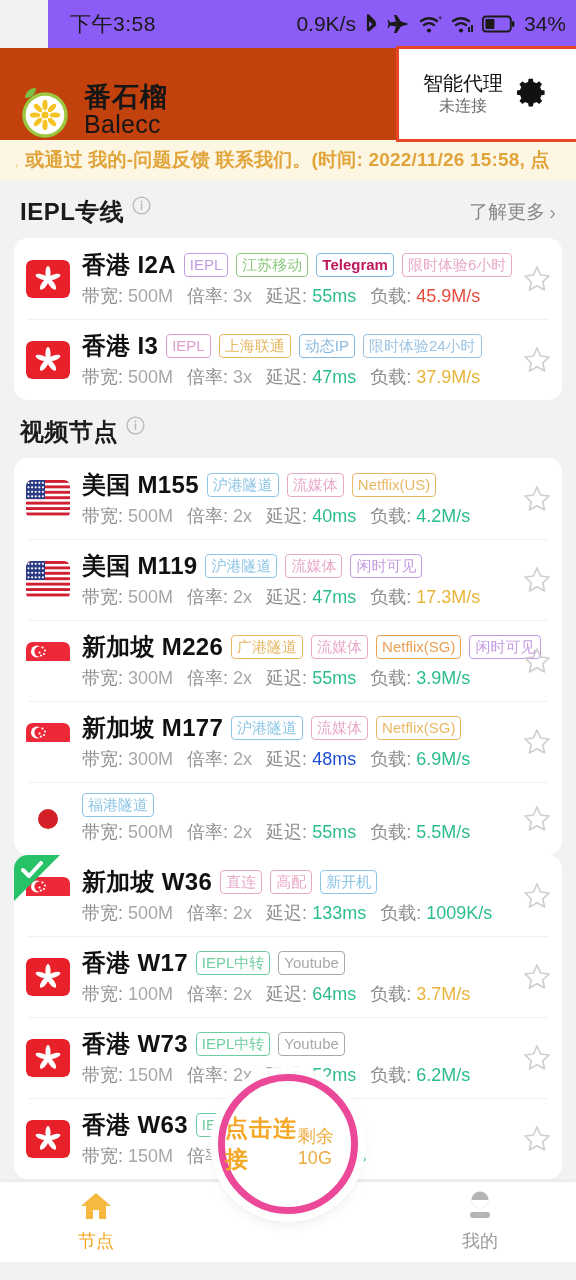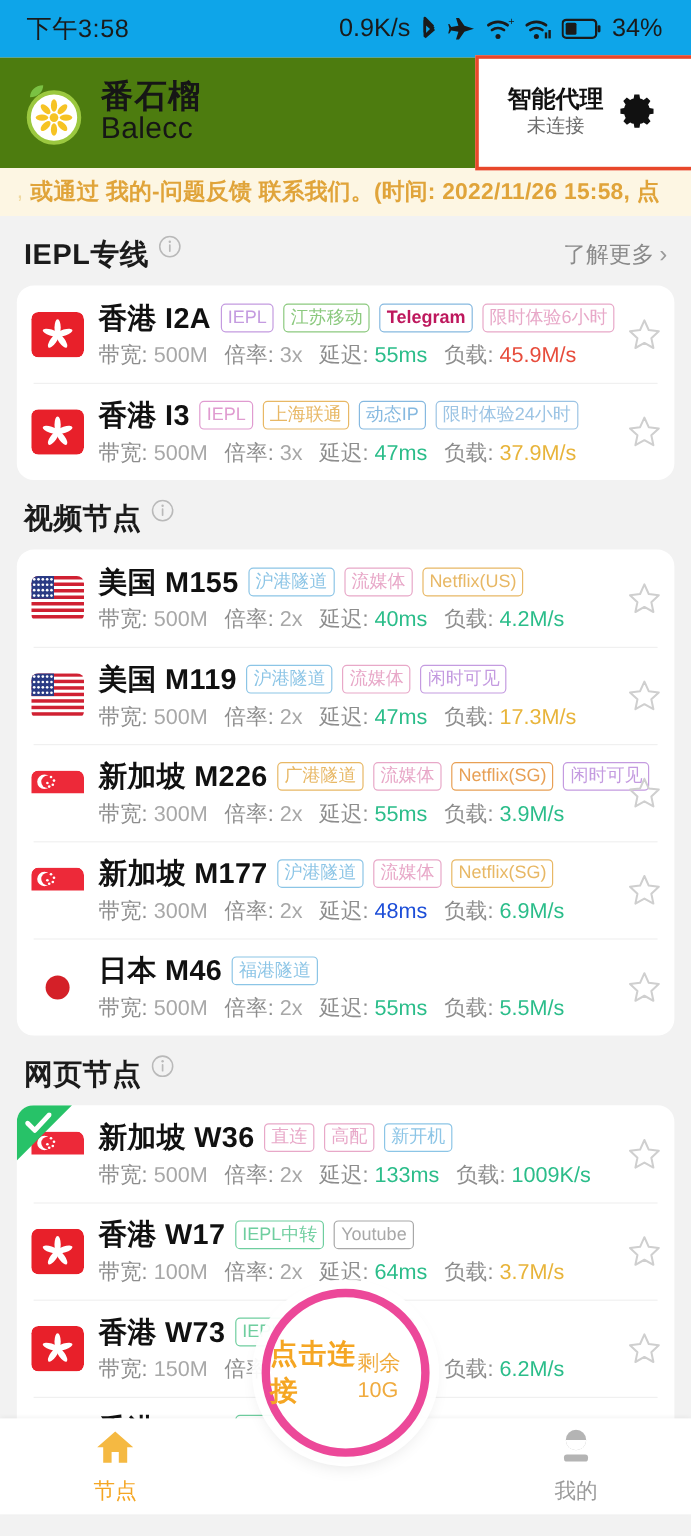--- a/index.html
+++ b/index.html
@@ -6,50 +6,51 @@
   html, body {
     width: 576px; height: 1280px;
     font-family: "Liberation Sans", "DejaVu Sans", sans-serif;
     background: #f2f2f2;
     overflow: hidden;
   }
   .phone { position: relative; width: 576px; height: 1280px; background:#f2f2f2; }
 
   
   .statusbar {
-    height: 48px; background:#0ea5e9;
+    height: 48px; background:#8b5cf6;
     display:flex; align-items:center; justify-content:space-between;
-    padding: 0 24px 0 22px;
+    padding: 0 10px 0 22px;
+    margin-left: 48px;
   }
   .sb-time { font-size: 21px; color:#1a1a1a; letter-spacing:.5px;}
   .sb-right { display:flex; align-items:center; gap:7px; }
   .sb-speed { font-size: 21px; color:#1a1a1a; }
   .sb-ico { display:inline-flex; align-items:center; }
   .sb-batt-txt { font-size: 21px; color:#1a1a1a; margin-left:2px;}
 
   
   .header {
-    height: 92px; background:#4d7c0f; position:relative;
-    display:flex; align-items:center; padding-left:16px;
+    height: 92px; background:#c2410c; position:relative;
+    display:flex; align-items:flex-end; padding-left:16px;
   }
   .logo-wrap { display:flex; align-items:center; gap:10px; }
   .logo-mark { position:relative; width:58px; height:58px; }
   .brand-cn { font-size:27px; font-weight:bold; color:#161616; line-height:1.05; letter-spacing:1px;}
   .brand-en { font-size:25px; color:#161616; line-height:1.1; letter-spacing:.3px;}
 
   .agent-box {
     position:absolute; right:-6px; top:-2px;
     width: 186px; height: 96px;
     border: 3px solid #e8472a;
     background:#fff;
     display:flex; align-items:center; justify-content:center; gap:12px;
     padding-right:6px;
   }
   .agent-texts { text-align:center; }
-  .agent-title { font-size:20px; font-weight:bold; color:#111; line-height:1.25;}
+  .agent-title { font-size:20px; font-weight:normal; color:#111; line-height:1.25;}
   .agent-sub { font-size:16px; color:#6d6d6d; line-height:1.3;}
   .gear { width:34px; height:34px; }
 
   
   .notice {
     height:40px; background:#fdf6e3;
     display:flex; align-items:center; overflow:hidden;
     padding-left: 14px;
   }
   .notice-text {
@@ -469,42 +470,31 @@
               <path d="M15 3 L18.6 11 L27 12 L20.8 17.8 L22.5 26 L15 21.8 L7.5 26 L9.2 17.8 L3 12 L11.4 11 Z" fill="none" stroke="#cfcfcf" stroke-width="1.7" stroke-linejoin="round"></path>
             </svg></span>
         </div>
         <div class="node-row">
           <div class="flag"><svg width="44" height="38" viewBox="0 0 44 38">
               <rect width="44" height="38" rx="6" fill="#ffffff"></rect>
               <circle cx="22" cy="19" r="10" fill="#d42028"></circle>
             </svg></div>
           <div class="node-main">
             <div class="node-title-line">
-              <span class="node-name">日本 M46</span>
               <span class="tag" style="color: rgb(140, 197, 230); border-color: rgb(140, 197, 230);">福港隧道</span>
             </div>
             <div class="node-stats">
               <span><span class="stat-lbl">带宽:</span> <span class="stat-val">500M</span></span>
               <span><span class="stat-lbl">倍率:</span> <span class="stat-val">2x</span></span>
               <span><span class="stat-lbl">延迟:</span> <span class="stat-val" style="color: rgb(43, 189, 138);">55ms</span></span>
               <span><span class="stat-lbl">负载:</span> <span class="stat-val" style="color: rgb(43, 189, 138);">5.5M/s</span></span>
             </div>
           </div>
           <span class="star"><svg width="30" height="30" viewBox="0 0 30 30">
               <path d="M15 3 L18.6 11 L27 12 L20.8 17.8 L22.5 26 L15 21.8 L7.5 26 L9.2 17.8 L3 12 L11.4 11 Z" fill="none" stroke="#cfcfcf" stroke-width="1.7" stroke-linejoin="round"></path>
-            </svg></span>
-        </div>
-      </div>
-      <div class="sec-head">
-        <div class="sec-left">
-          <div class="sec-title">网页节点</div>
-          <span class="info-ico"><svg width="19" height="19" viewBox="0 0 19 19">
-              <circle cx="9.5" cy="9.5" r="8.4" fill="none" stroke="#b9b9b9" stroke-width="1.3"></circle>
-              <circle cx="9.5" cy="5.4" r="1" fill="#b9b9b9"></circle>
-              <rect x="8.8" y="7.6" width="1.4" height="6.4" rx=".6" fill="#b9b9b9"></rect>
             </svg></span>
         </div>
       </div>
       <div class="card">
         <div class="ribbon"></div>
         <div class="ribbon-check"><svg width="22" height="20" viewBox="0 0 22 20">
             <path d="M2 9 L8 15 L20 2" fill="none" stroke="#fff" stroke-width="4" stroke-linecap="round" stroke-linejoin="round"></path>
           </svg></div>
         <div class="node-row">
           <div class="flag"><svg width="44" height="38" viewBox="0 0 44 38">

